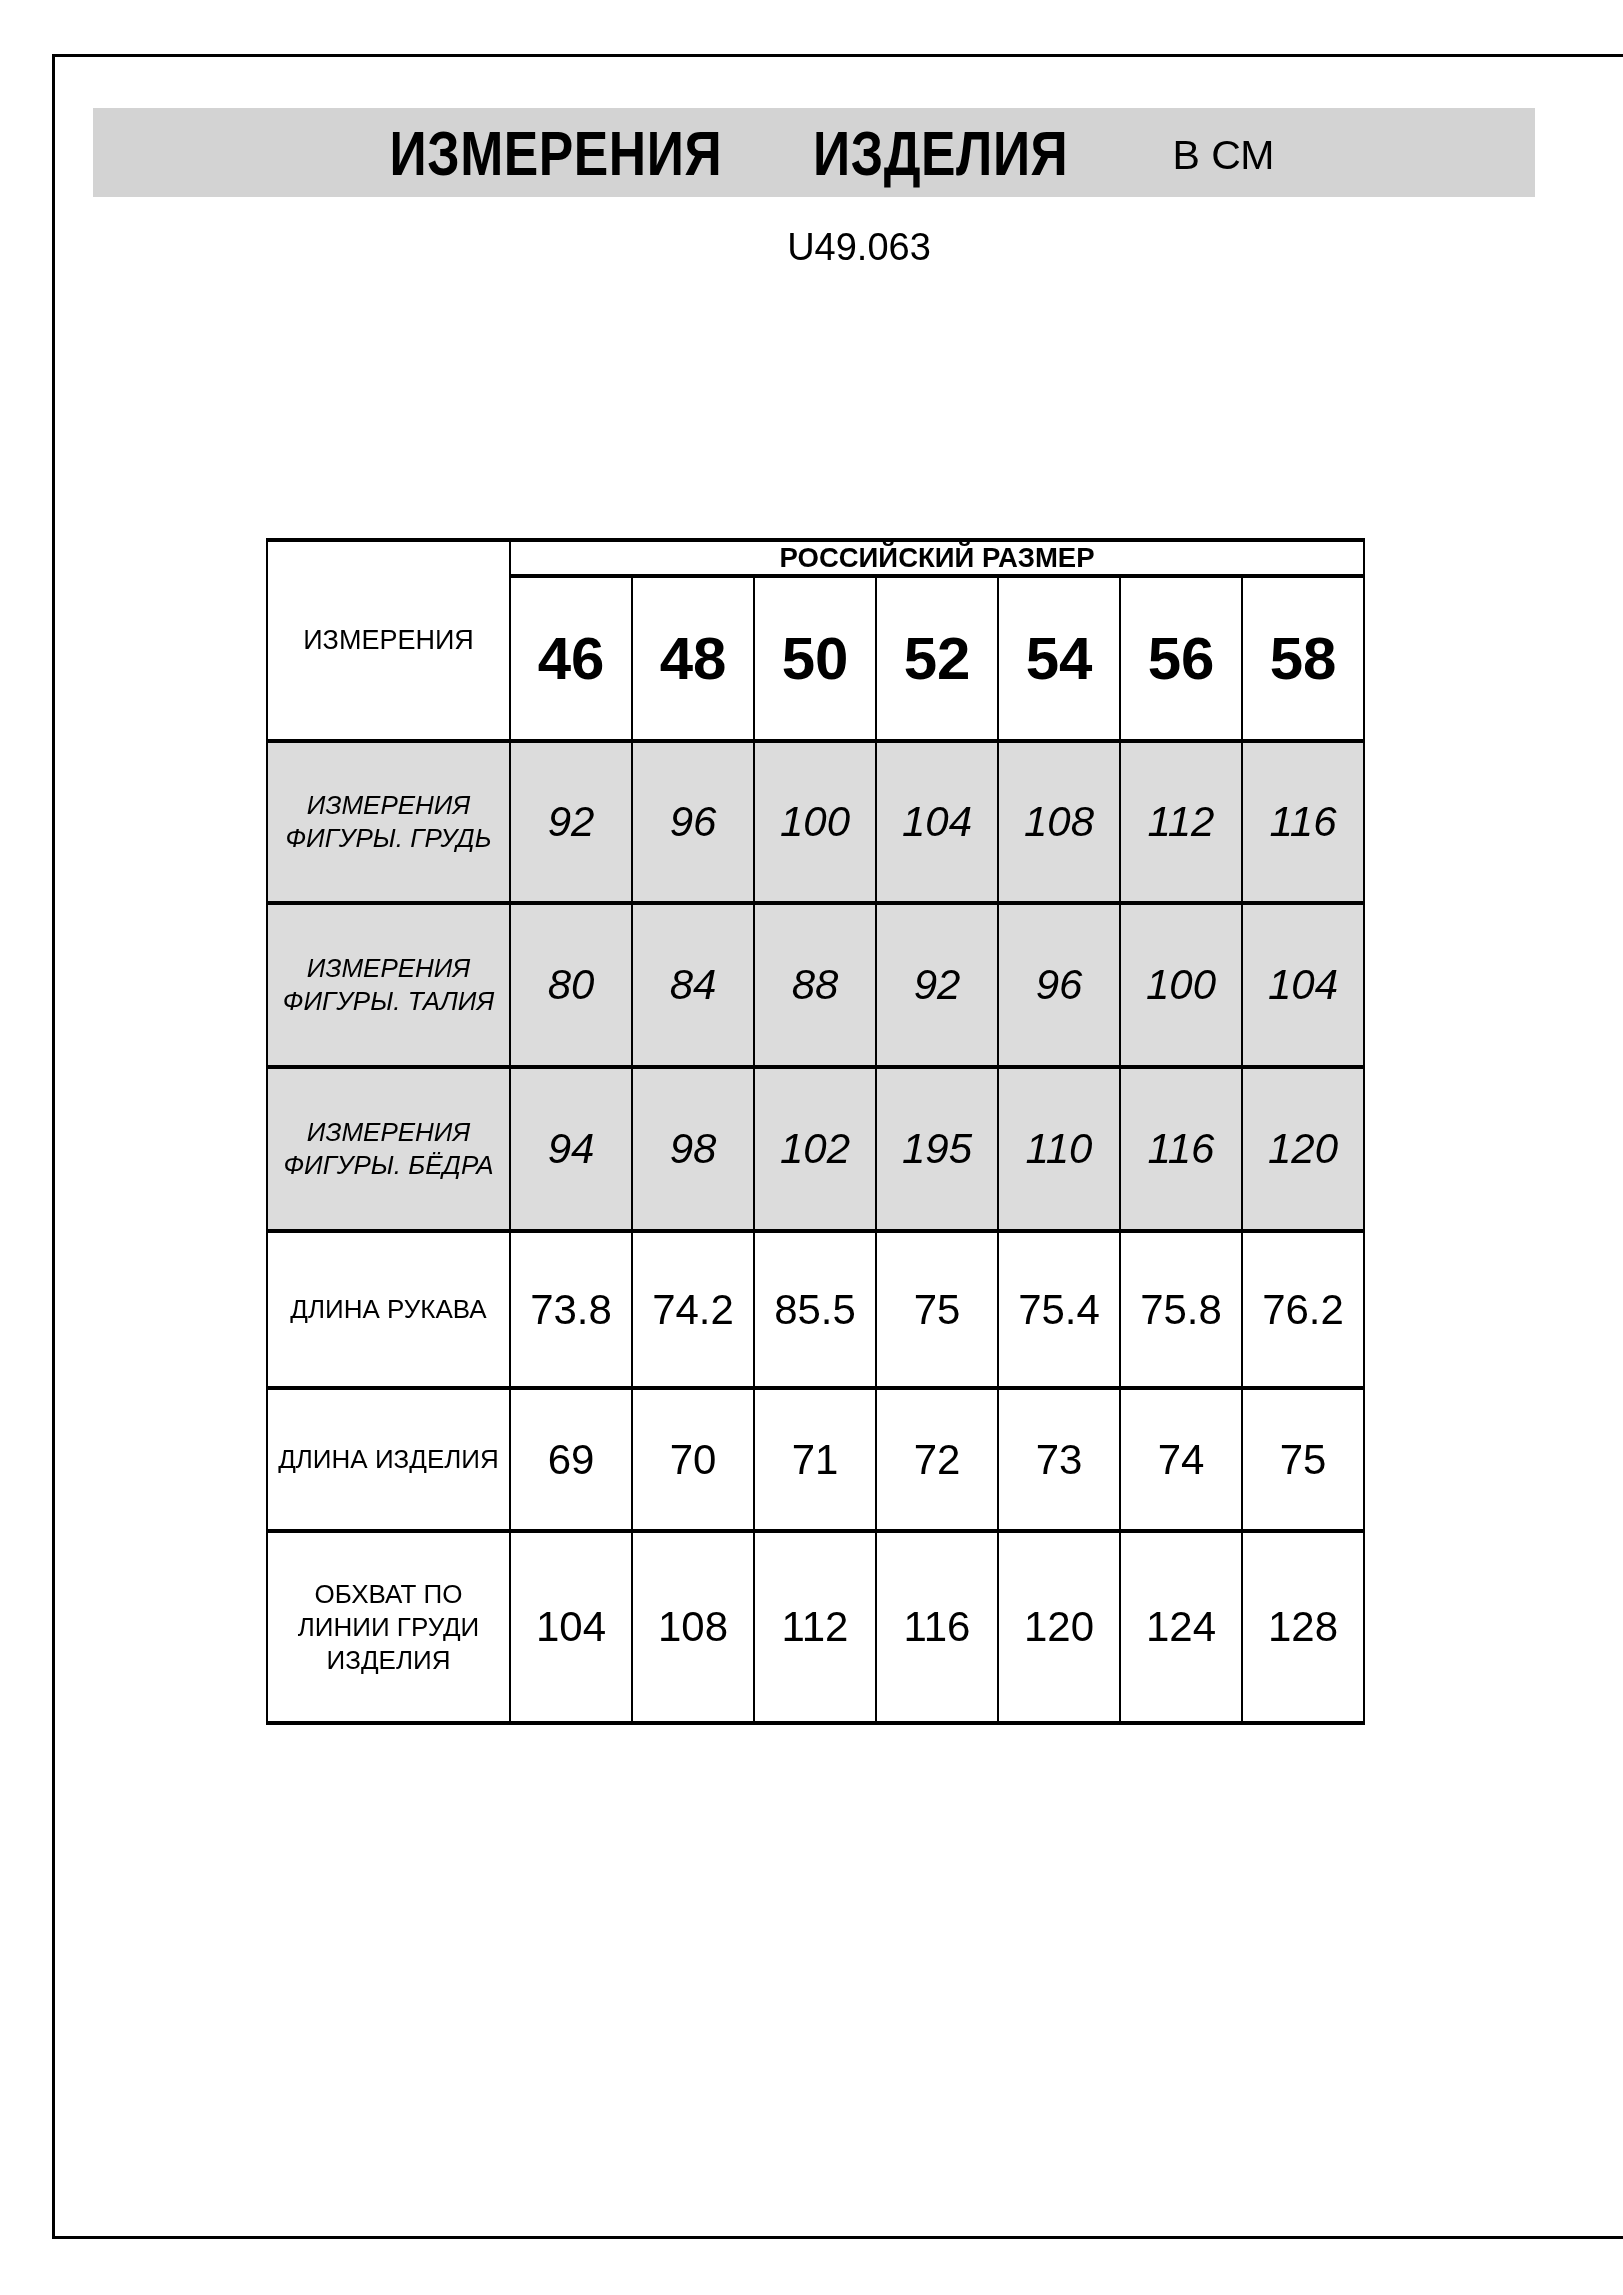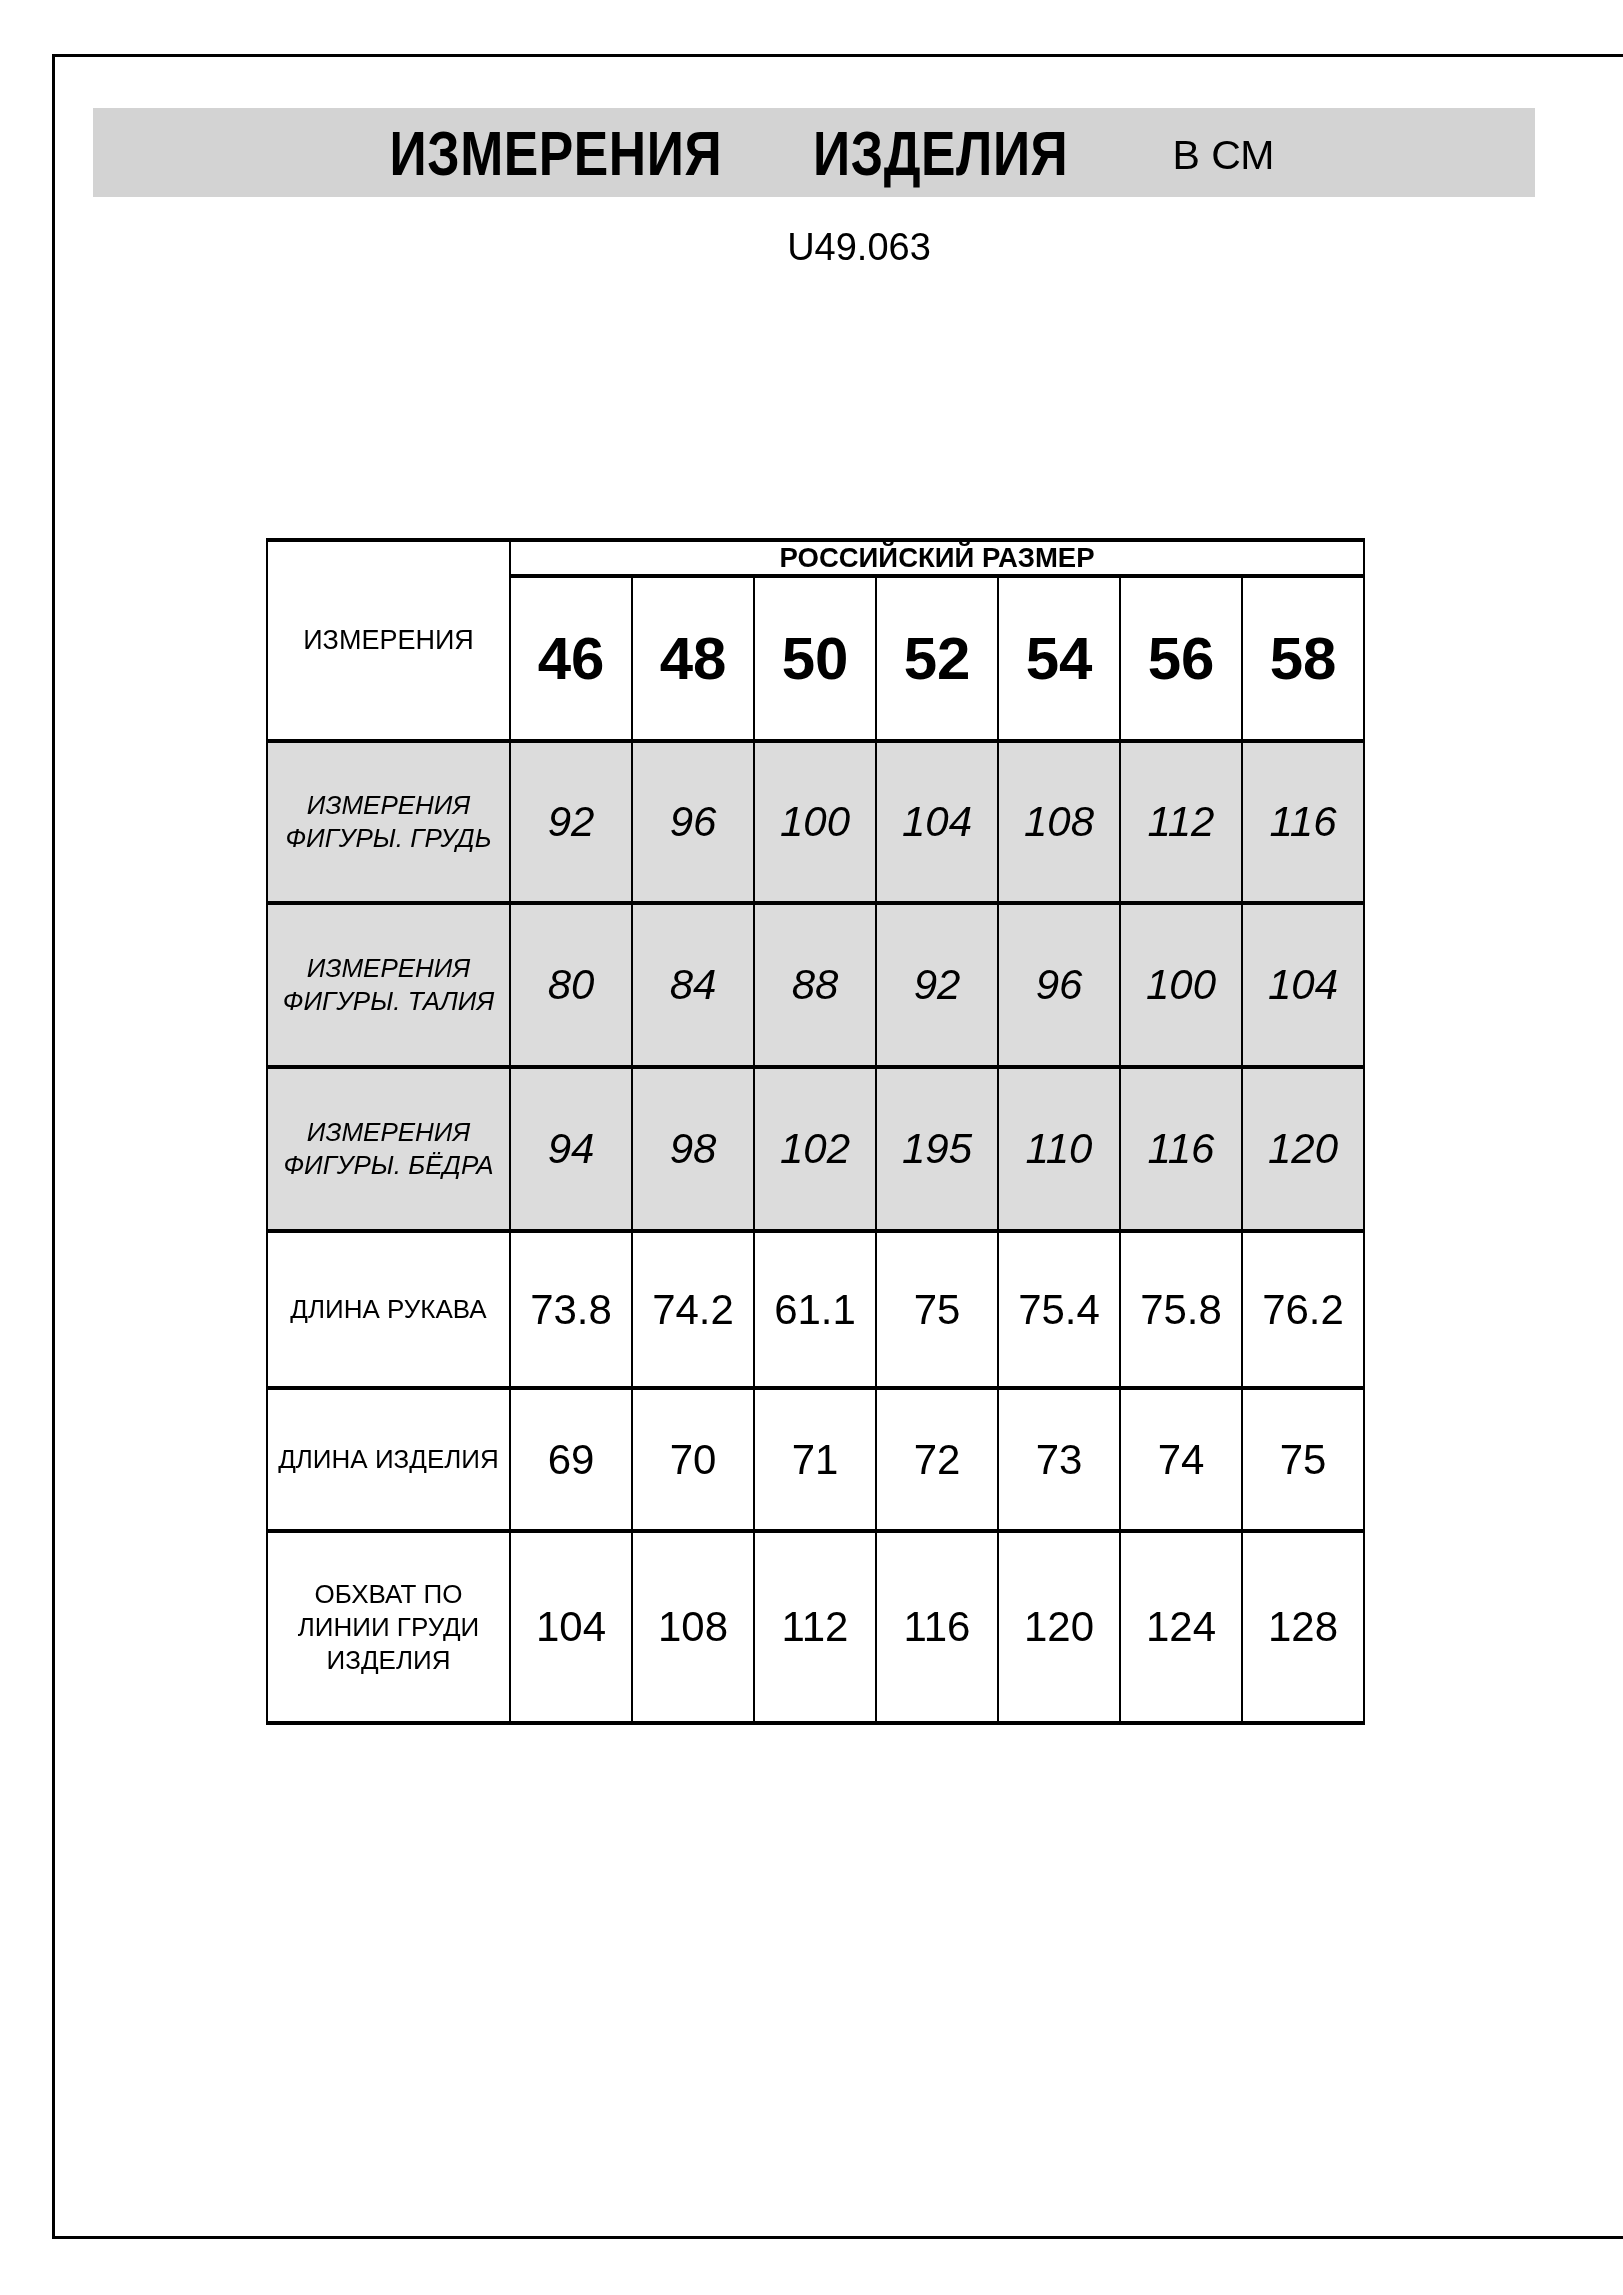--- a/index.html
+++ b/index.html
@@ -155,21 +155,21 @@
           <td class="val">195</td>
           <td class="val">110</td>
           <td class="val">116</td>
           <td class="val">120</td>
         </tr>
 
         <tr class="r-d3">
           <td class="lbl">ДЛИНА РУКАВА</td>
           <td class="val">73.8</td>
           <td class="val">74.2</td>
-          <td class="val">61.1</td>
+          <td class="val">85.5</td>
           <td class="val">75</td>
           <td class="val">75.4</td>
           <td class="val">75.8</td>
           <td class="val">76.2</td>
         </tr>
 
         <tr class="r-d4">
           <td class="lbl">ДЛИНА ИЗДЕЛИЯ</td>
           <td class="val">69</td>
           <td class="val">70</td>

